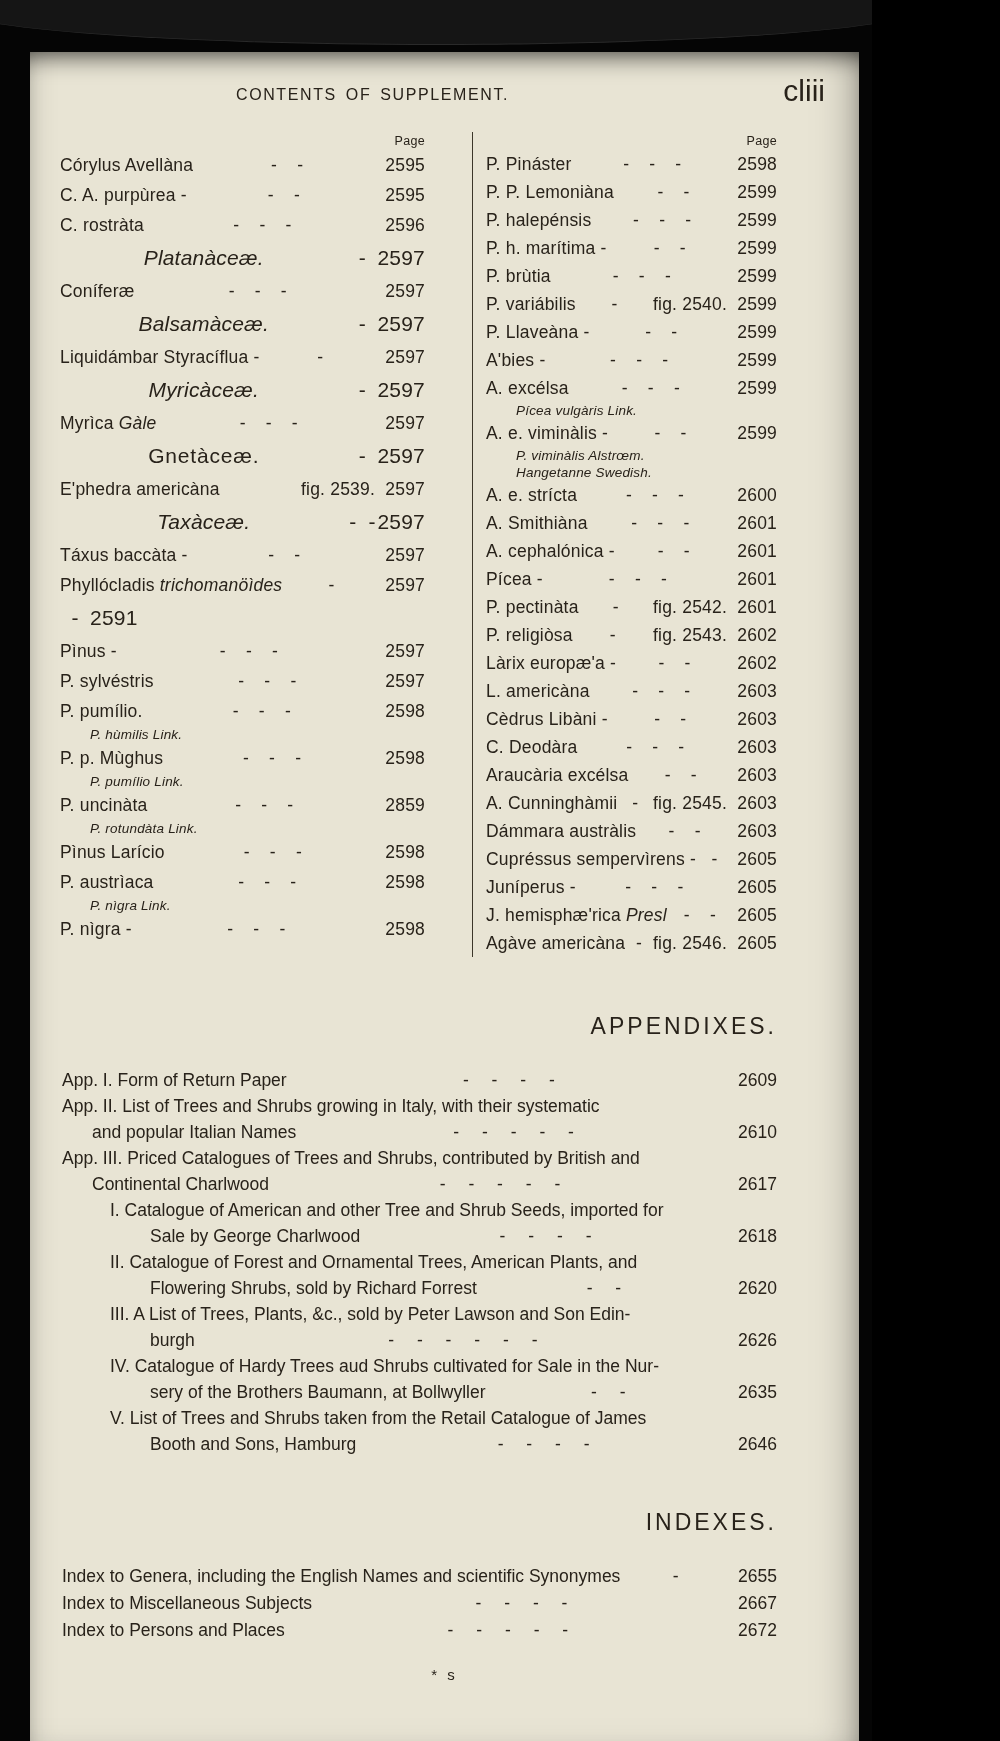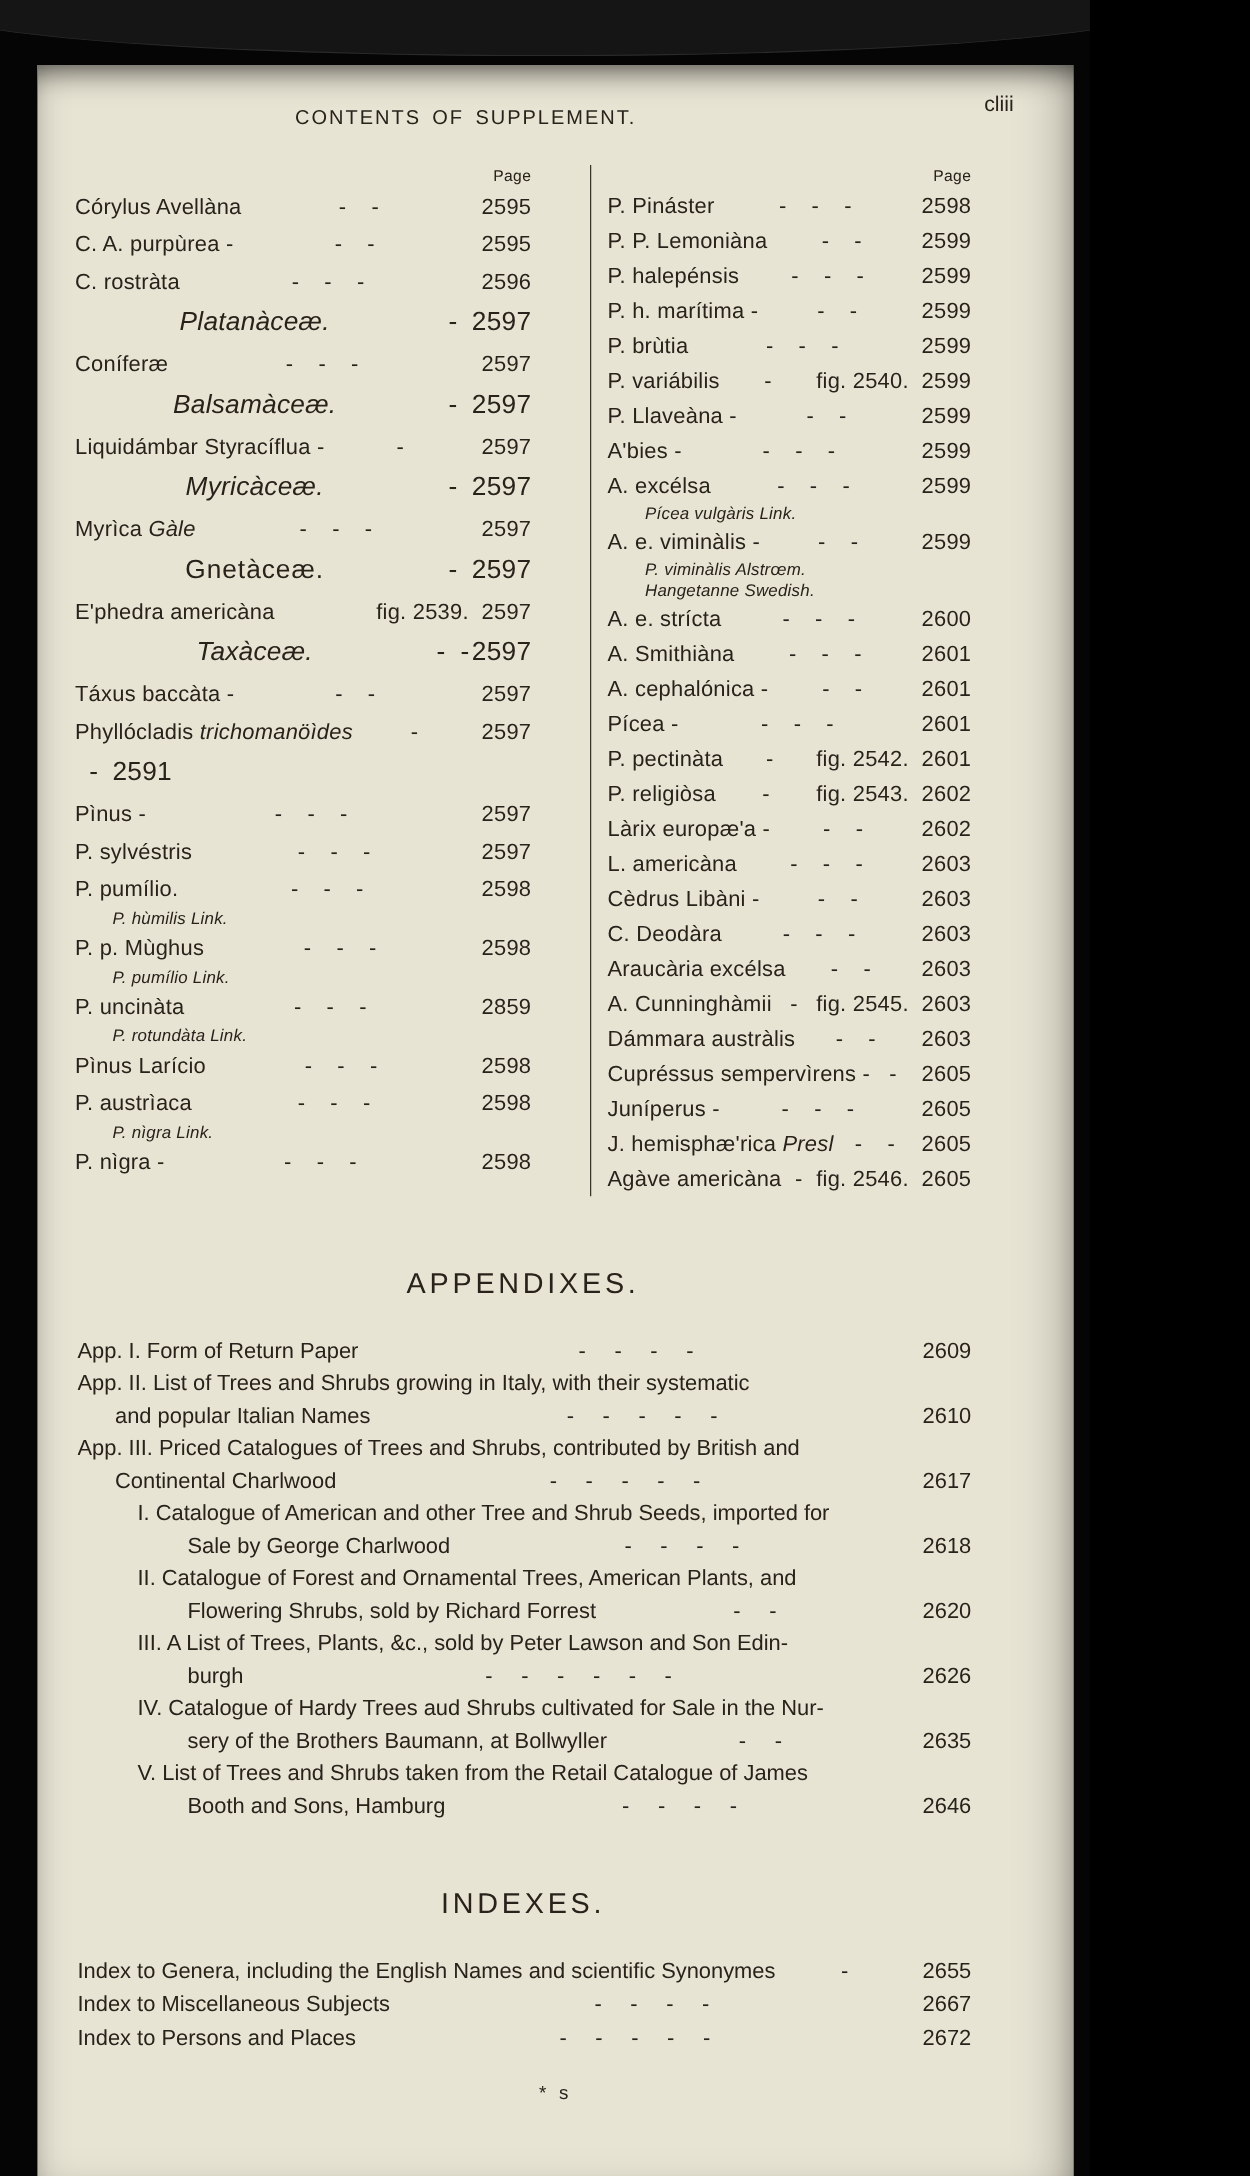--- a/index.html
+++ b/index.html
@@ -7,40 +7,40 @@
          font-family:Liberation Sans, sans-serif;}
   .arc{position:absolute;top:-34px;left:-60px;right:-60px;height:78px;border-radius:50%;
        background:#151515;border-bottom:1px solid #2a2a2a;}
   .page{position:absolute;left:30px;right:13px;top:52px;bottom:0;background:#e8e4d4;color:#28221a;
         box-shadow: inset 0 20px 26px -18px rgba(0,0,0,.75),
                     inset -28px 0 46px -32px rgba(0,0,0,.5),
                     inset 22px 0 34px -30px rgba(0,0,0,.3);}
   
   .runhead{position:relative;height:80px;}
   .title{position:absolute;left:206px;top:34px;font-size:16px;letter-spacing:1.6px;word-spacing:3px;}
-  .folio{position:absolute;right:48px;top:22px;font-size:17px;}
+  .folio{position:absolute;right:34px;top:22px;font-size:30px;}
   
   .toc{display:flex;margin:0 82px 0 30px;}
   .colL{width:412px;box-sizing:border-box;padding-right:47px;}
   .colR{flex:1;box-sizing:border-box;border-left:1px solid #3c362a;padding-left:13px;}
   .pagelabel{text-align:right;font-size:12.5px;line-height:18px;letter-spacing:.3px;}
   .trow{display:flex;align-items:baseline;font-size:17.5px;line-height:30px;letter-spacing:.2px;}
   .colR .trow{line-height:28px;}
   .trow .nm{white-space:nowrap;}
   .trow .em{font-style:italic;margin-left:5px;white-space:nowrap;}
   .trow .sep{flex:1;text-align:center;word-spacing:15px;overflow:hidden;}
   .trow .fig{margin-right:6px;white-space:nowrap;}
   .trow .pg{min-width:44px;text-align:right;white-space:nowrap;}
   .trow.fam{font-size:21px;line-height:36px;}
   .trow.fam .nm{flex:1;text-align:center;font-style:italic;}
   .trow.fam.roman .nm{font-style:normal;letter-spacing:.8px;}
   .trow.fam .sep{flex:0 0 30px;word-spacing:6px;}
   .trow.note{font-size:13.5px;line-height:17px;font-style:italic;padding-left:30px;letter-spacing:.2px;}
   
-  .section-head{text-align:center;font-size:23px;letter-spacing:3px;margin:54px 82px 26px 30px;line-height:30px;}
+  .section-head{text-align:right;font-size:23px;letter-spacing:3px;margin:54px 82px 26px 30px;line-height:30px;}
   .idx-head{margin-top:50px;}
   .listblock{margin:16px 82px 0 32px;font-size:17.5px;}
   .apx-item{line-height:26px;}
   .idx .apx-item{line-height:27px;}
   .apx-line{white-space:nowrap;overflow:hidden;}
   .apx-last{display:flex;align-items:baseline;}
   .apx-last .txt{white-space:nowrap;}
   .apx-last .sep{flex:1;text-align:center;word-spacing:18px;overflow:hidden;}
   .apx-last .pg{min-width:46px;text-align:right;}
   .lvl0 .first{padding-left:0;}

